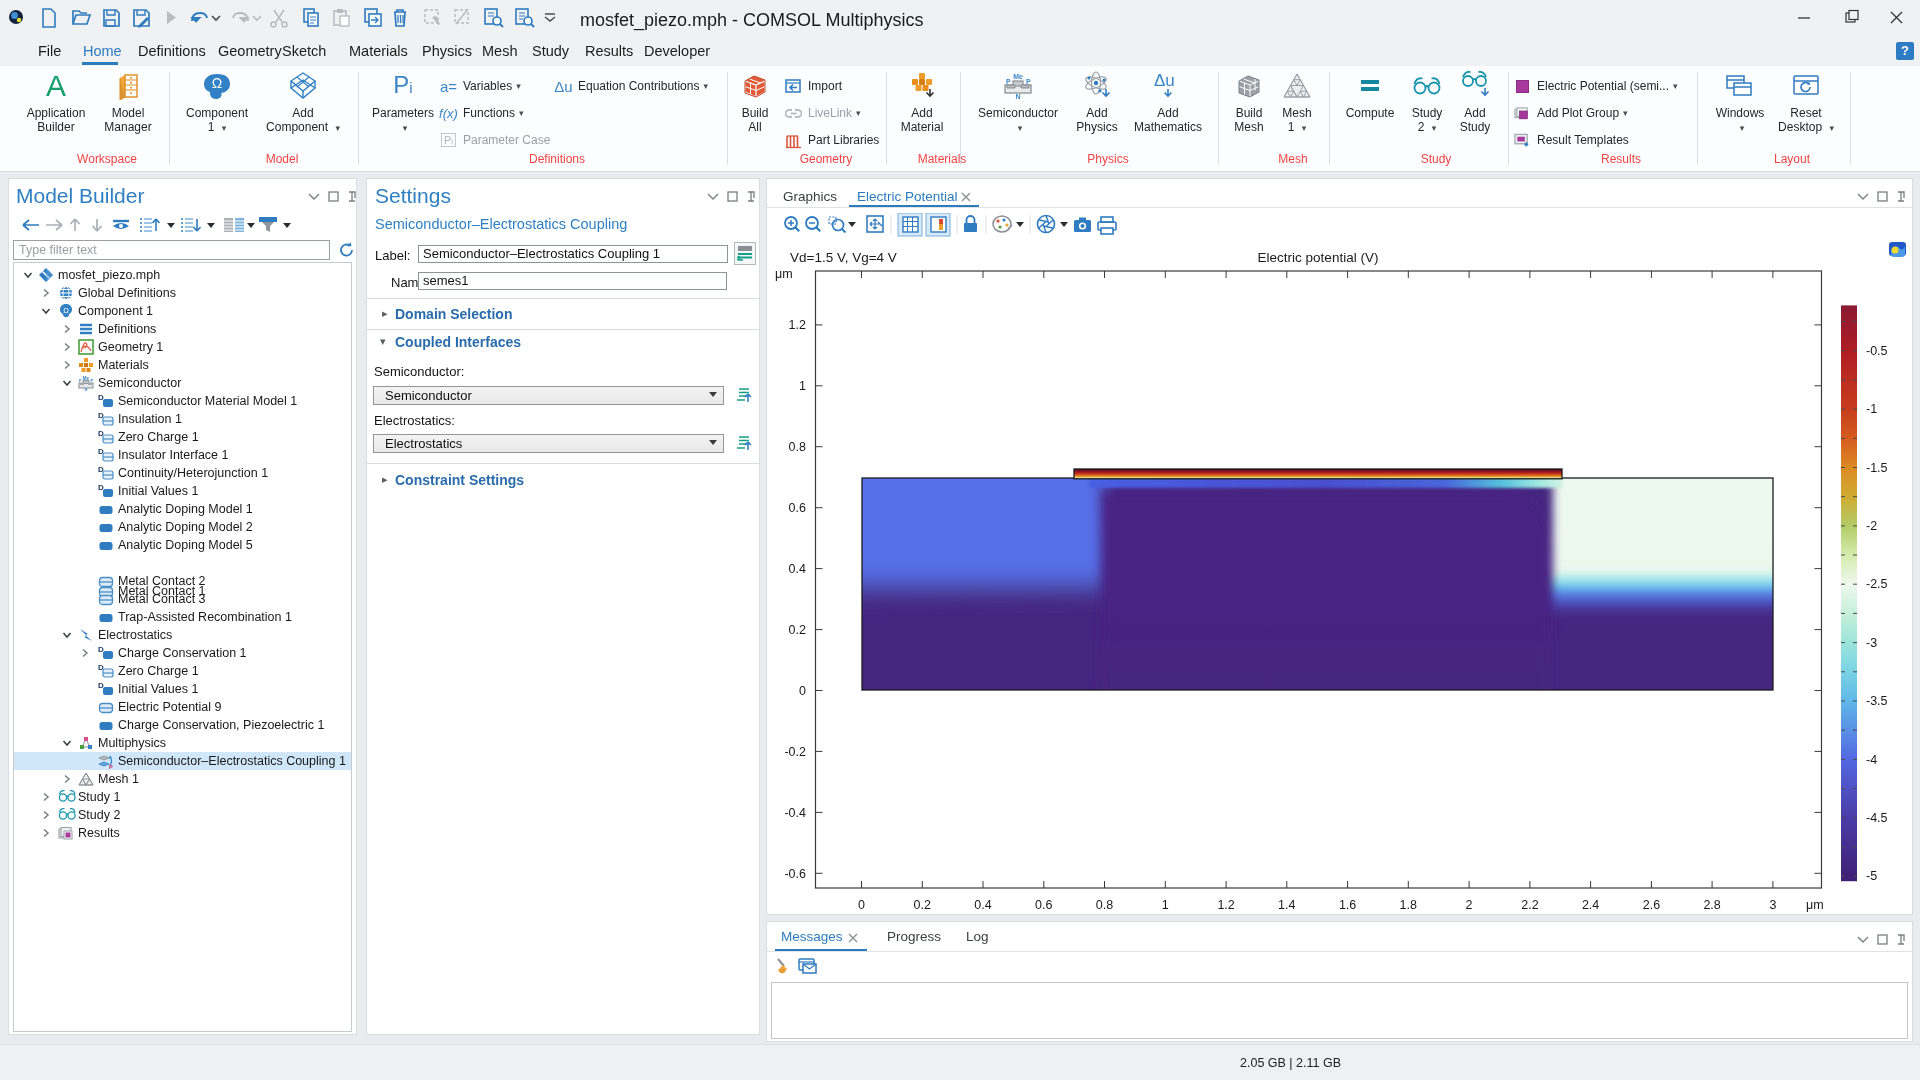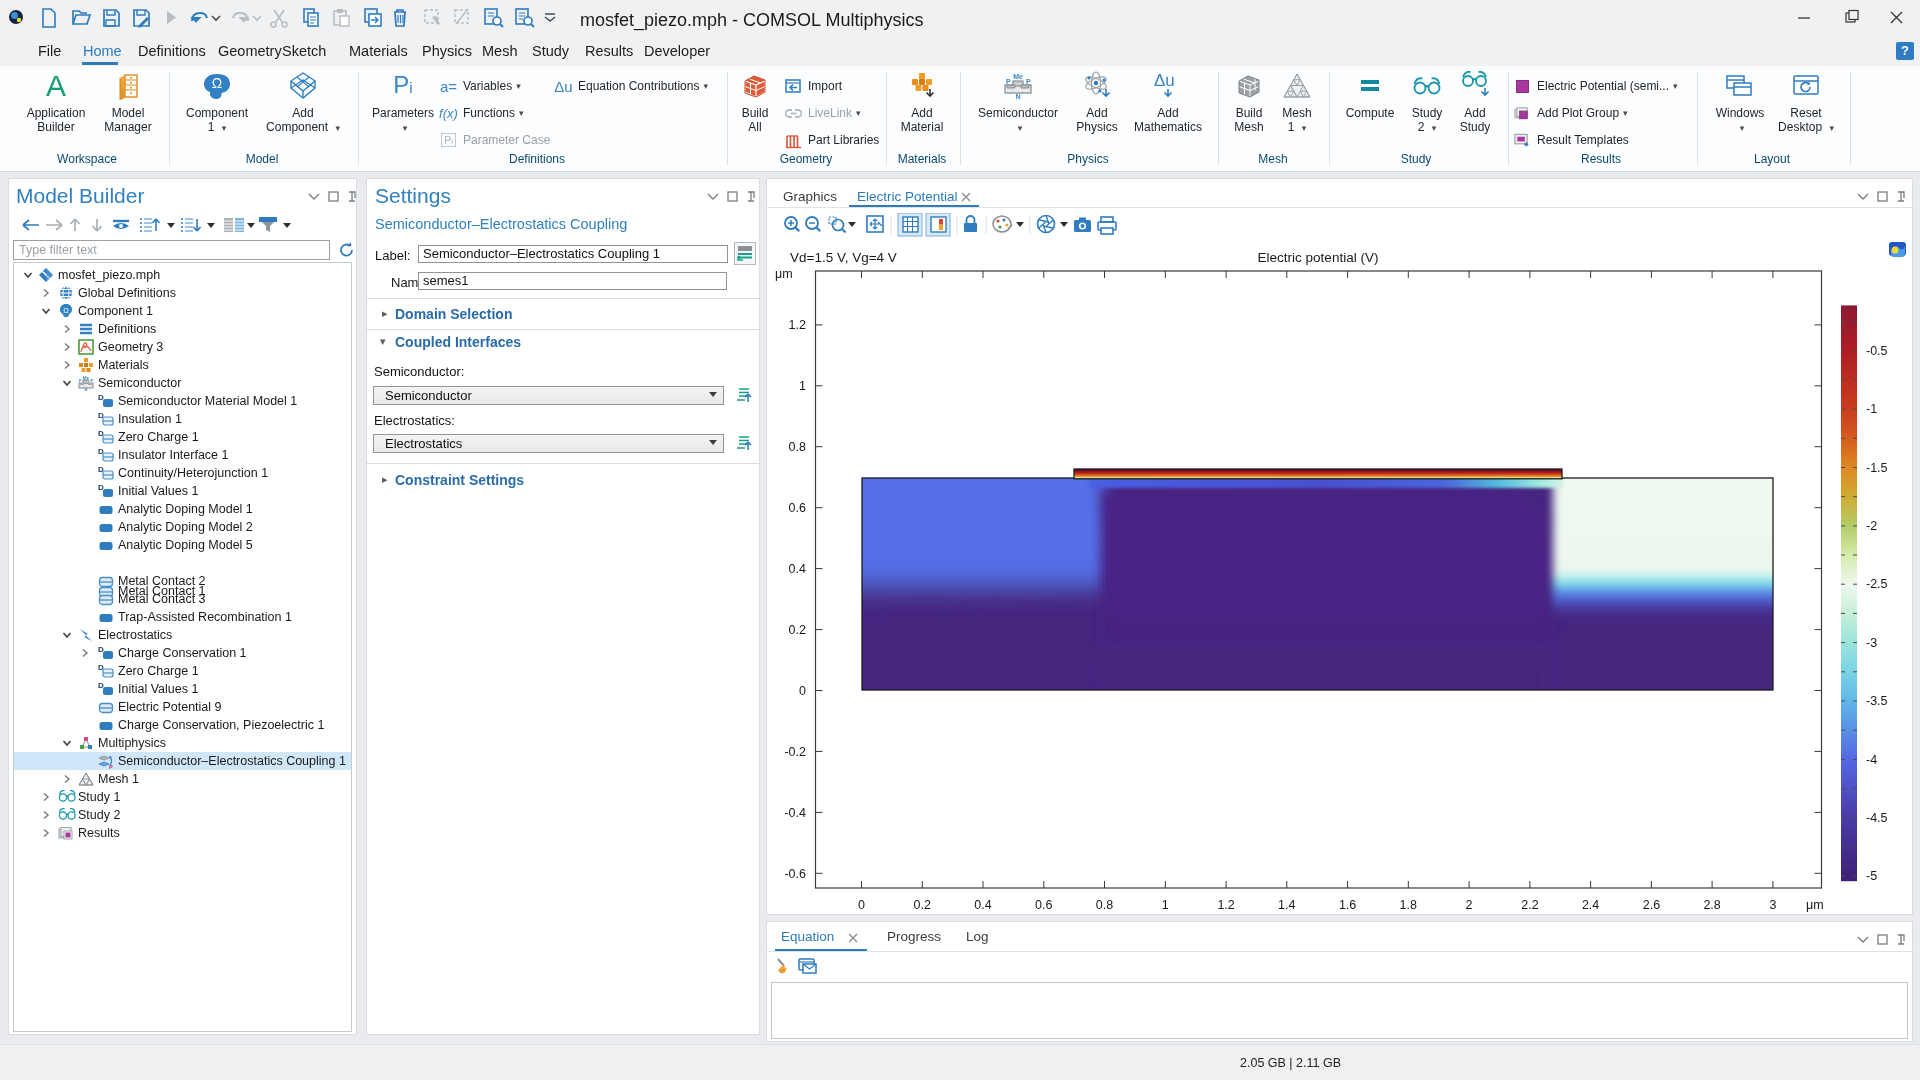--- a/index.html
+++ b/index.html
@@ -5,21 +5,21 @@
 * { margin:0; padding:0; box-sizing:border-box; }
 html,body { width:1920px; height:1080px; overflow:hidden; font-family:"Liberation Sans", sans-serif; }
 body { background:#e9ebee; position:relative; color:#1a1a1a; }
 .abs { position:absolute; }
 
 #titlebar { position:absolute; left:0; top:0; width:1920px; height:36px; background:#f0f1f2; }
 #menubar { position:absolute; left:0; top:36px; width:1920px; height:30px; background:#f0f1f2; }
 .menuitem { position:absolute; top:7px; font-size:14.5px; color:#1c1c1c; }
 #ribbon { position:absolute; left:0; top:66px; width:1920px; height:106px; background:#fcfdfe; border-bottom:1px solid #d7dadd; }
 .rsep { position:absolute; top:6px; width:1px; height:93px; background:#dcdfe2; }
-.rgl { position:absolute; top:86px; font-size:12px; color:#0c4a6e; transform:translateX(-50%); white-space:nowrap; }
+.rgl { position:absolute; top:86px; font-size:12px; color:#ef4444; transform:translateX(-50%); white-space:nowrap;margin-left:20px; }
 .bigbtn { position:absolute; top:4px; text-align:center; }
 .bigbtn .bi { height:32px; display:flex; align-items:center; justify-content:center; }
 .bigbtn .bl { font-size:12px; line-height:14px; color:#24272a; margin-top:4px; white-space:nowrap; }
 .smallrow { position:absolute; height:20px; display:flex; align-items:center; font-size:12px; color:#24272a; white-space:nowrap; }
 .smallrow .si { width:17px; height:17px; margin-right:6px; display:flex; align-items:center; justify-content:center; }
 .gray { color:#9aa0a5; }
 .chev { font-size:9px; color:#4a4d50; margin-left:4px; }
 
 .panel { position:absolute; background:#ffffff; outline:1px solid #dadde0; outline-offset:-1px; }
 .ptitle { position:absolute; font-size:21px; color:#3080c2; }
@@ -537,21 +537,21 @@
 <span class="lbl" style="left:84px">Definitions</span>
 </div>
 <div class="trow" style="top:75px;">
 <span class="tchev" style="left:48px"><svg width="10" height="10" viewBox="0 0 10 10">
             <path d="M3 1.5 L7 5 L3 8.5" fill="none" stroke="#7a7e83" stroke-width="1.5"></path>
           </svg></span>
 <span class="ticon" style="left:64px"><svg width="16" height="16" viewBox="0 0 16 16" style="">
             <rect x="1" y="1" width="14" height="14" fill="#fff" stroke="#4a9e40" stroke-width="1.6"></rect>
             <path d="M3 13 Q6 2 8 4 Q10 6 7 9 M5 9 Q9 4 13 12" fill="none" stroke="#e06a50" stroke-width="1.4"></path>
           </svg></span>
-<span class="lbl" style="left:84px">Geometry 3</span>
+<span class="lbl" style="left:84px">Geometry 1</span>
 </div>
 <div class="trow" style="top:93px;">
 <span class="tchev" style="left:48px"><svg width="10" height="10" viewBox="0 0 10 10">
             <path d="M3 1.5 L7 5 L3 8.5" fill="none" stroke="#7a7e83" stroke-width="1.5"></path>
           </svg></span>
 <span class="ticon" style="left:64px"><svg width="16" height="16" viewBox="0 0 16 16" style="">
             <g fill="#f09c28">
               <rect x="6" y="1" width="4" height="4"></rect>
               <rect x="1" y="6" width="4" height="4" fill="#e08818"></rect>
               <rect x="6" y="6" width="4" height="4" fill="#d07810"></rect>
@@ -1042,21 +1042,21 @@
       </g>
     </svg>
 <svg class="abs" style="left:1122px;top:63px" width="20" height="18">
 <rect x="1" y="1" width="17" height="14" rx="3" fill="#2458c8"></rect>
 <path d="M3 10 q5 -7 8 -3 q4 4 6 -2 v8 a3 3 0 0 1 -3 3 h-8 a3 3 0 0 1 -3 -3 z" fill="#4a9ae8"></path>
 <circle cx="7" cy="9" r="3.5" fill="#f0d832"></circle>
     </svg>
 </div>
 
 <div class="panel" id="messages" style="left:766px;top:921px;width:1147px;height:121px;">
-  <div class="gtab" style="left:15px;top:8px;color:#2b7bbd;">Equation</div>
+  <div class="gtab" style="left:15px;top:8px;color:#2b7bbd;">Messages</div>
 <svg class="abs" style="left:81px;top:11px" width="12" height="12">
       <path d="M2 2 l8 8 M10 2 l-8 8" stroke="#8a8f94" stroke-width="1.4"></path>
     </svg>
 <div class="gtab" style="left:121px;top:8px;color:#3a3d40;">Progress</div>
 <div class="gtab" style="left:200px;top:8px;color:#3a3d40;">Log</div>
 <div class="abs" style="left:9px;top:28px;width:92px;height:3px;background:#2b7bbd;"></div>
 <div class="abs" style="left:0;top:30px;width:1147px;height:1px;background:#e0e3e6;"></div>
 <svg class="abs" style="left:1090px;top:12px" width="50" height="14">
 <path d="M2 4 l5 5 5 -5" fill="none" stroke="#7a7e83" stroke-width="1.4"></path>
 <rect x="22" y="2" width="9" height="9" fill="none" stroke="#7a7e83" stroke-width="1.3"></rect>

